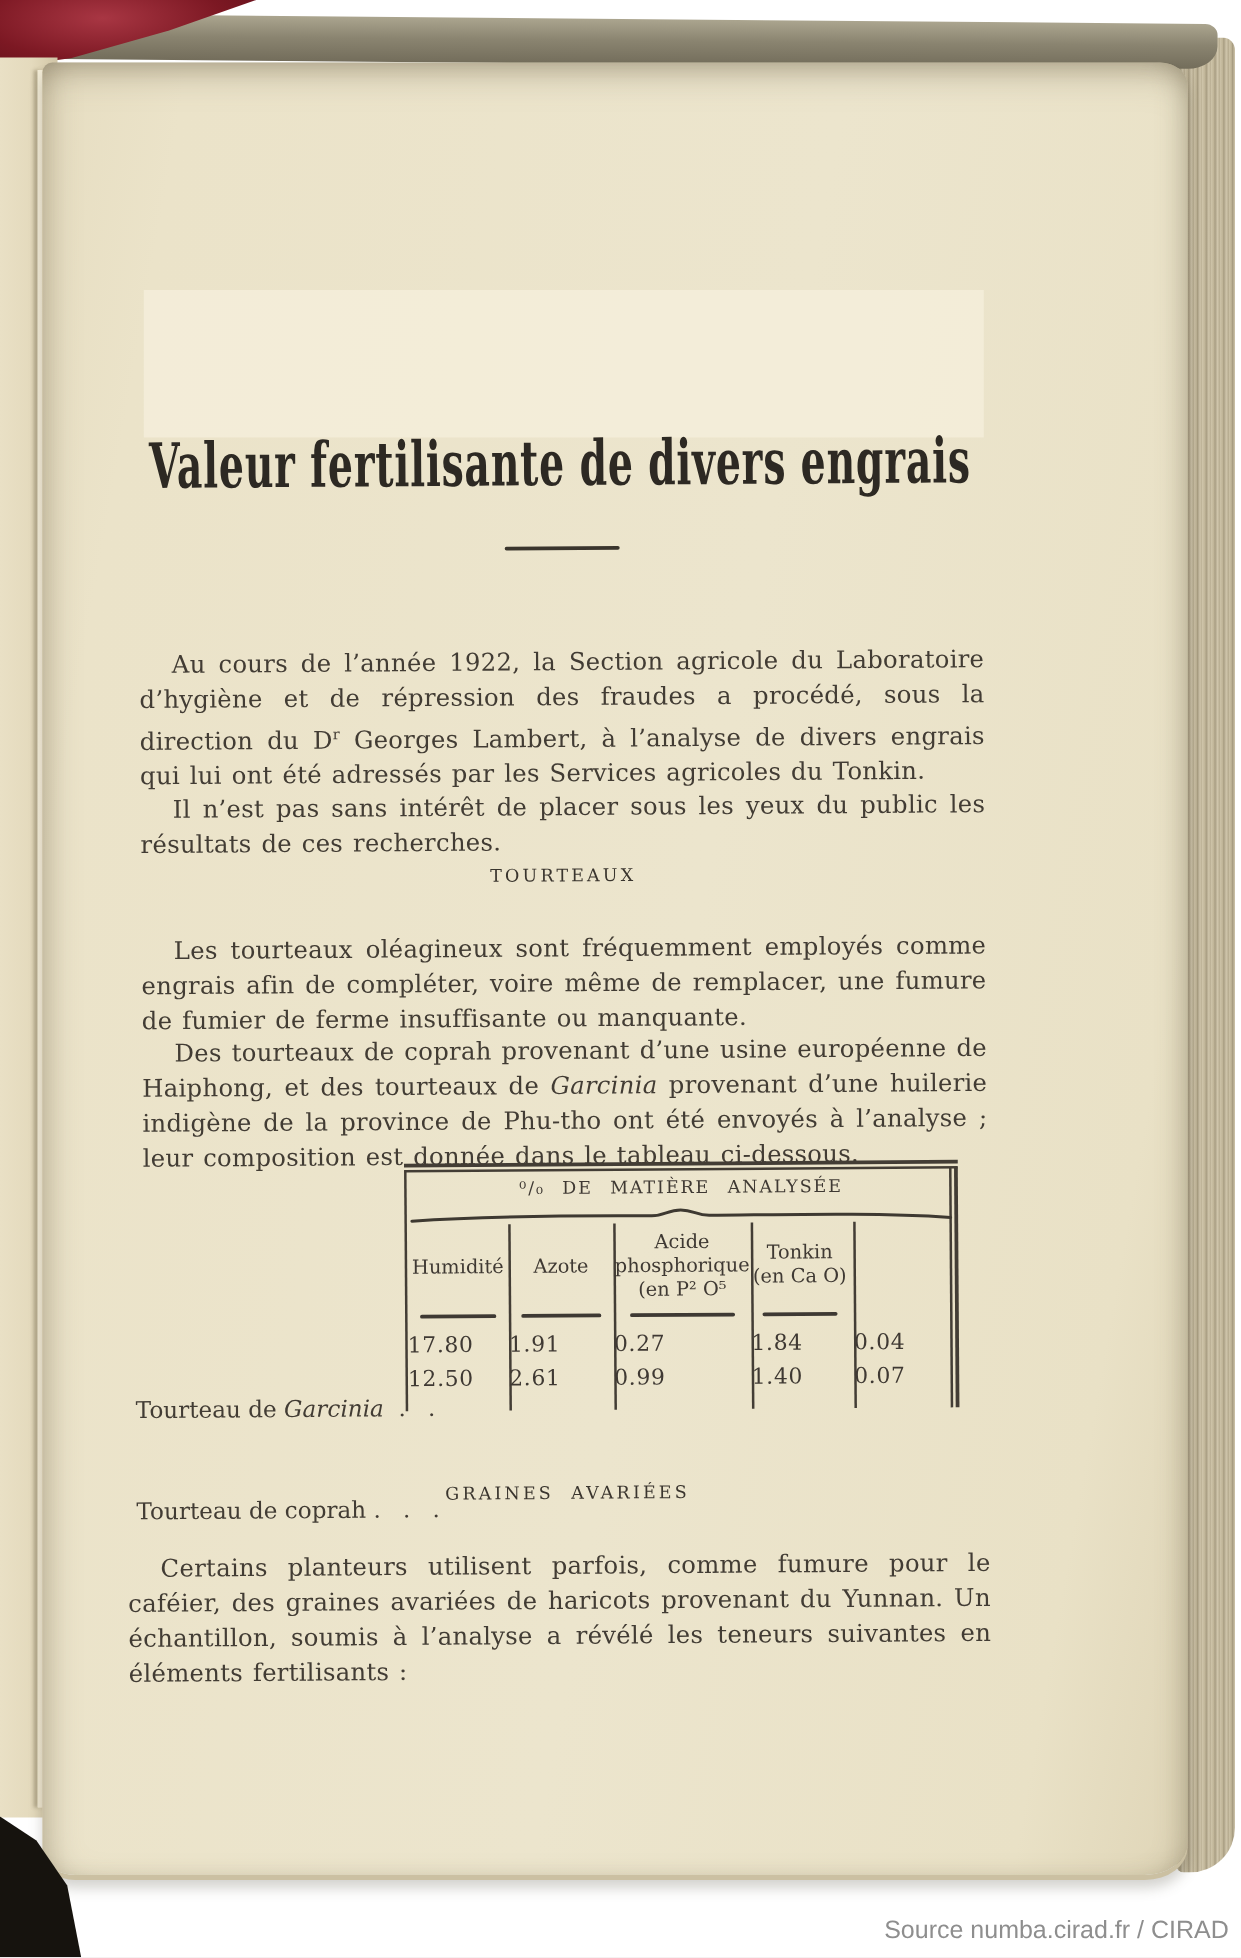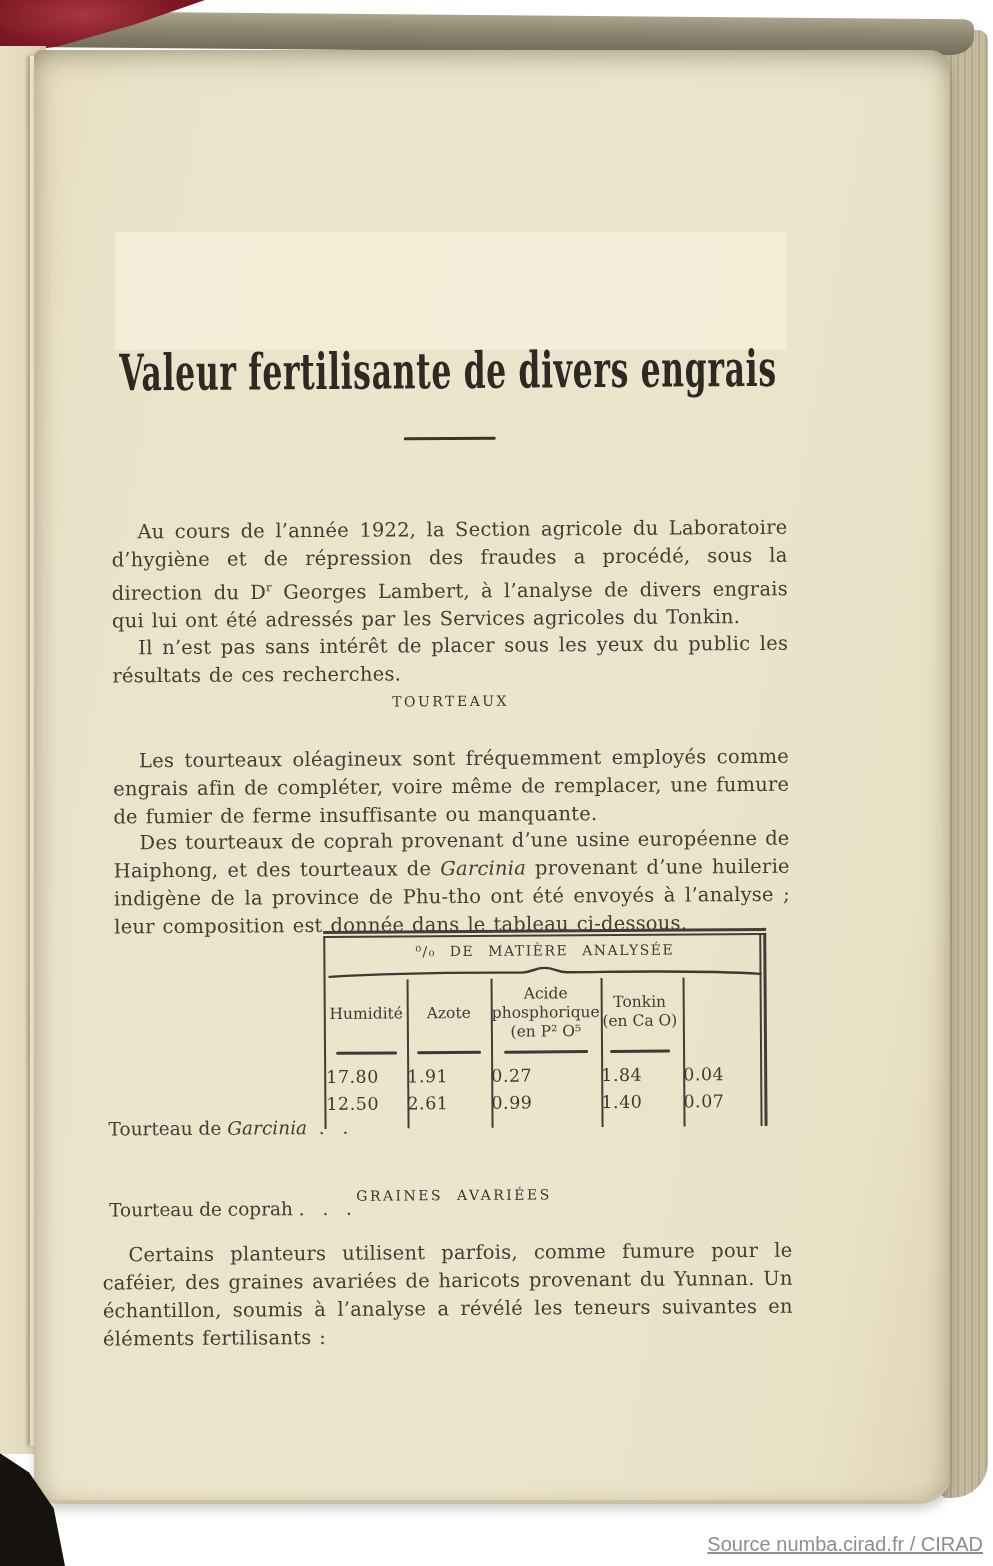--- a/index.html
+++ b/index.html
@@ -63,21 +63,21 @@
          text-align:center;font-size:15.5px;line-height:19px;padding-bottom:10px;box-sizing:border-box;}
   .t-hcell .hrule{position:absolute;bottom:2px;left:12%;width:76%;height:3px;background:#3e3933;border-radius:2px;}
   .c0{width:81px}.c1{width:84px}.c2{width:110px}.c3{width:82px}.c4{width:78px}
   .t-datarows{position:absolute;left:2px;top:132px;width:435px;}
   .t-drow{display:flex;height:27px;align-items:center;}
   .t-dcell{font-size:17.5px;letter-spacing:.5px;}
   .row-labels{position:absolute;left:106px;top:1059px;width:212px;font-size:18.5px;line-height:27px;
          color:#423c34;white-space:pre;}
   
   .watermark{position:absolute;right:10px;top:1533px;font-family:"Liberation Sans",sans-serif;
-         font-size:20px;color:#8e8e8e;text-decoration:underline;}
+         font-size:20px;color:#8e8e8e;}
 </style>
 </head>
 <body>
 
 <div id="scene">
 
   <div class="bottom-strip"></div>
   <div class="page-stack"></div>
   <div class="top-edge"></div>
   <div class="headband"></div>

